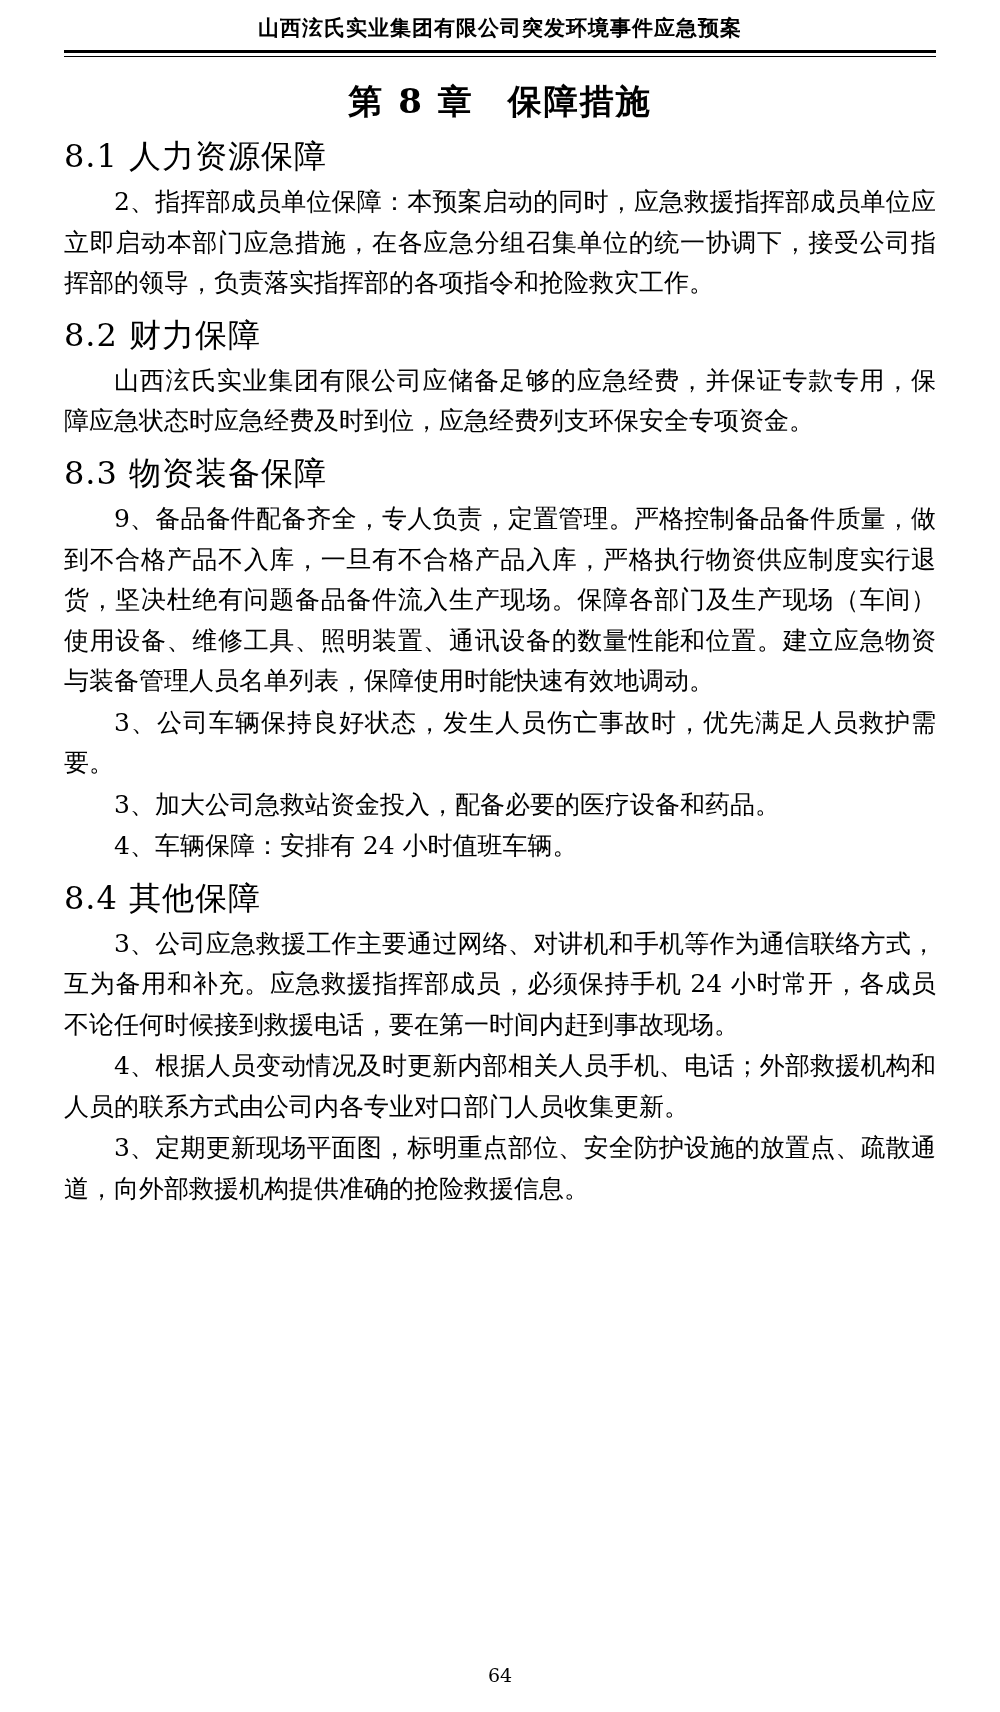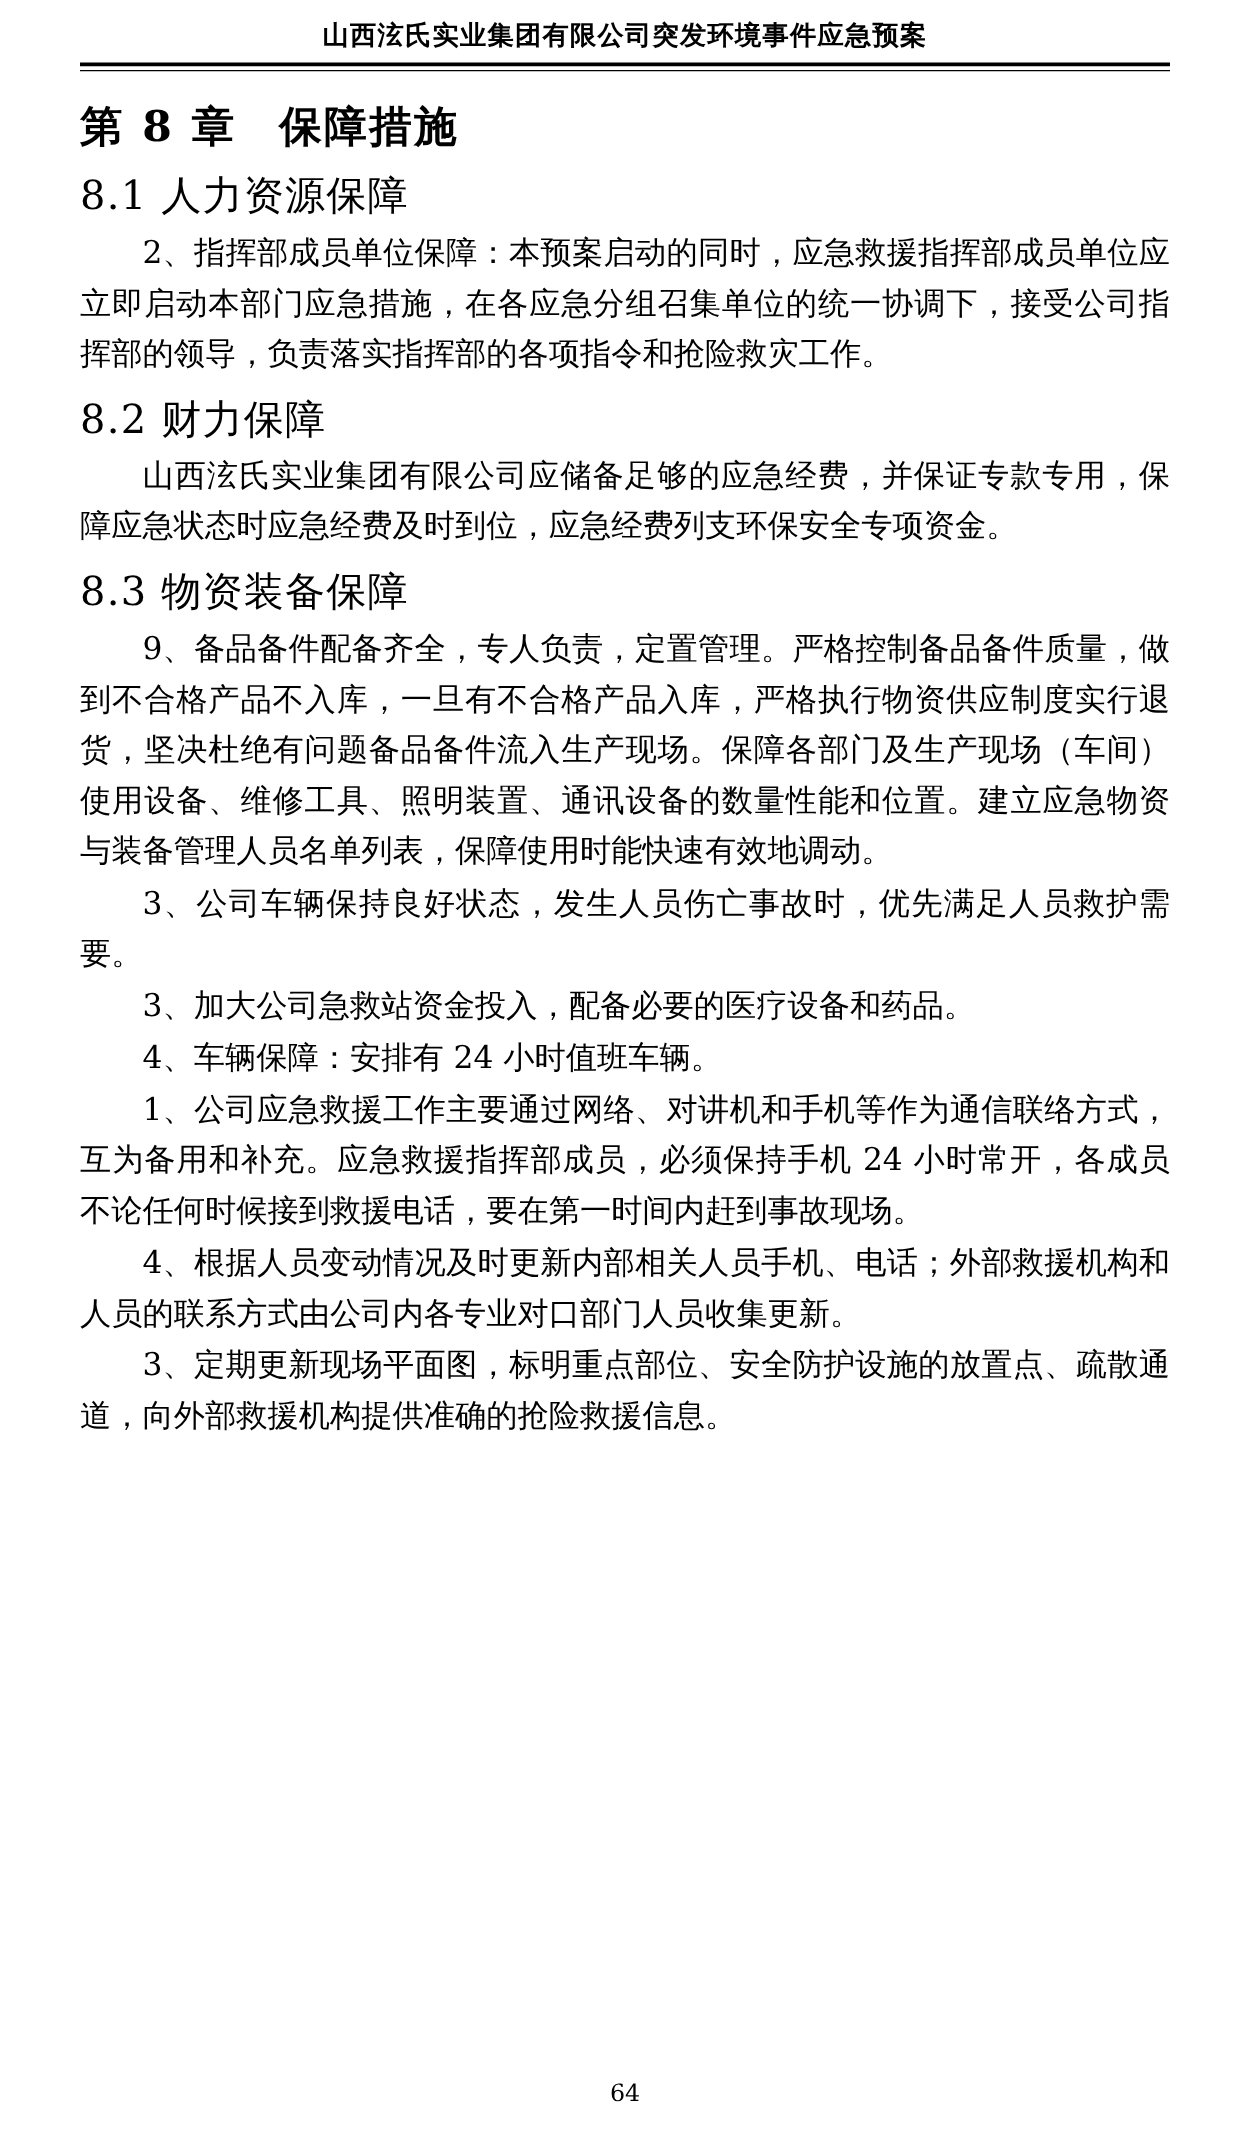--- a/index.html
+++ b/index.html
@@ -31,20 +31,21 @@
     padding-bottom: 8px;
     font-family: "DejaVu Serif", "Liberation Serif", serif;
   }
   .header-rule {
     border-top: 3px solid #000;
     border-bottom: 1px solid #000;
     height: 3px;
     margin: 0 0 22px 0;
   }
   .chapter-title {
+    text-align: center;
     font-size: 34px;
     font-weight: bold;
     letter-spacing: 2px;
     margin: 6px 0 10px 0;
   }
   .chapter-title .gap {
     display: inline-block;
     width: 34px;
   }
   h2.section {
@@ -90,18 +91,19 @@
 
   <h2 class="section">8.2 财力保障</h2>
   <p class="para">山西泫氏实业集团有限公司应储备足够的应急经费，并保证专款专用，保障应急状态时应急经费及时到位，应急经费列支环保安全专项资金。</p>
 
   <h2 class="section">8.3 物资装备保障</h2>
   <p class="para">9、备品备件配备齐全，专人负责，定置管理。严格控制备品备件质量，做到不合格产品不入库，一旦有不合格产品入库，严格执行物资供应制度实行退货，坚决杜绝有问题备品备件流入生产现场。保障各部门及生产现场（车间）使用设备、维修工具、照明装置、通讯设备的数量性能和位置。建立应急物资与装备管理人员名单列表，保障使用时能快速有效地调动。</p>
   <p class="para">3、公司车辆保持良好状态，发生人员伤亡事故时，优先满足人员救护需要。</p>
   <p class="para">3、加大公司急救站资金投入，配备必要的医疗设备和药品。</p>
   <p class="para">4、车辆保障：安排有 24 小时值班车辆。</p>
 
-  <p class="para">1、公司应急救援工作主要通过网络、对讲机和手机等作为通信联络方式，互为备用和补充。应急救援指挥部成员，必须保持手机 24 小时常开，各成员不论任何时候接到救援电话，要在第一时间内赶到事故现场。</p>
+  <h2 class="section">8.4 其他保障</h2>
+  <p class="para">3、公司应急救援工作主要通过网络、对讲机和手机等作为通信联络方式，互为备用和补充。应急救援指挥部成员，必须保持手机 24 小时常开，各成员不论任何时候接到救援电话，要在第一时间内赶到事故现场。</p>
   <p class="para">4、根据人员变动情况及时更新内部相关人员手机、电话；外部救援机构和人员的联系方式由公司内各专业对口部门人员收集更新。</p>
   <p class="para">3、定期更新现场平面图，标明重点部位、安全防护设施的放置点、疏散通道，向外部救援机构提供准确的抢险救援信息。</p>
 
   <div class="page-number">64</div>
 </div>
 
 </body></html>

